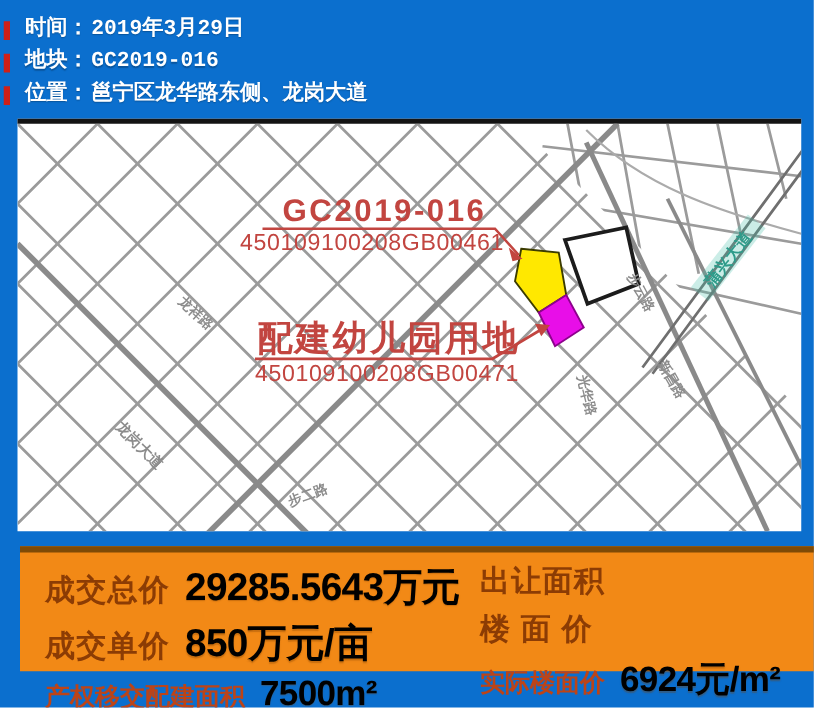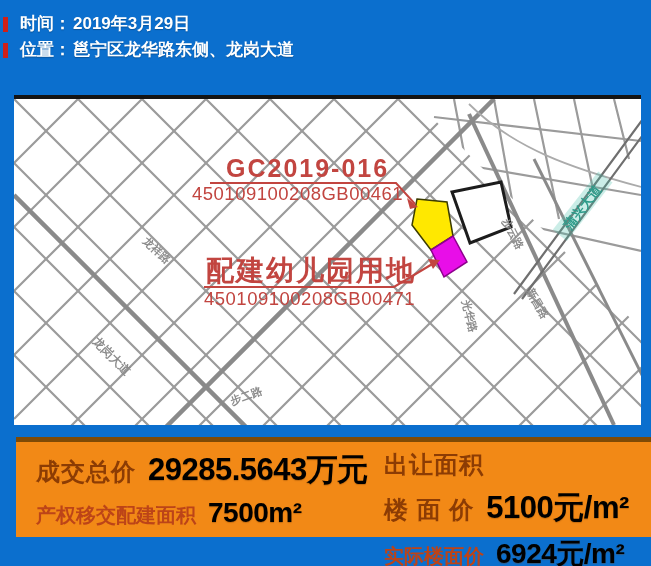--- a/index.html
+++ b/index.html
@@ -5,21 +5,21 @@
   html,body{margin:0;padding:0;}
   body{
     width:651px;height:566px;position:relative;overflow:hidden;
     background:#0b6fce;
     font-family:"Liberation Sans","DejaVu Sans",sans-serif;
   }
   
   .header{position:absolute;left:0;top:11px;right:0;}
   .header-row{position:relative;height:26px;line-height:26px;padding-left:20px;
     color:#ffffff;font-size:17px;font-weight:bold;white-space:nowrap;
-    text-shadow:0 1px 1px rgba(0,0,0,.25);}
+    text-shadow:0 1px 1px rgba(0,0,0,.25);font-family:Liberation Mono, monospace;}
   .tick{position:absolute;left:3px;top:6px;width:5px;height:15px;background:#cf2018;}
   .header-label{margin-right:2px;}
   
   .map-wrap{position:absolute;left:14px;top:95px;width:627px;height:330px;
     background:#ffffff;border-top:4px solid #141414;box-sizing:border-box;}
   .map-wrap svg{display:block;}
   
   .stats{position:absolute;left:16px;top:437px;width:651px;height:100px;
     background:#f28916;border-top:5px solid #7e4a06;box-sizing:border-box;}
   .col{position:absolute;top:7px;}
@@ -34,20 +34,24 @@
   .stat-row.redlabel .stat-label{color:#bc4418;}
   .col-right .stat-row{margin-bottom:6px;}
 </style>
 </head>
 <body>
 
 <div class="header">
   <div class="header-row">
     <span class="tick"></span>
     <span class="header-label">时间：</span><span>2019年3月29日</span>
+  </div>
+  <div class="header-row">
+    <span class="tick"></span>
+    <span class="header-label">地块：</span><span>GC2019-016</span>
   </div>
   <div class="header-row">
     <span class="tick"></span>
     <span class="header-label">位置：</span><span>邕宁区龙华路东侧、龙岗大道</span>
   </div>
 </div>
 
 <div class="map-wrap">
 <svg width="627" height="326" viewBox="0 0 627 326" xmlns="http://www.w3.org/2000/svg">
   <defs>
@@ -112,34 +116,35 @@
 </svg>
 </div>
 
 <div class="stats">
   <div class="col col-left">
     <div class="stat-row">
       <span class="stat-label">成交总价</span>
       <span class="stat-value">29285.5643万元</span>
     </div>
     <div class="stat-row">
+      <span class="stat-label">成交单价</span>
+      <span class="stat-value">850万元/亩</span>
     </div>
     <div class="stat-row small redlabel">
       <span class="stat-label">产权移交配建面积</span>
       <span class="stat-value">7500m²</span>
     </div>
 
   </div>
 
   <div class="col col-right">
     <div class="stat-row">
       <span class="stat-label">出让面积</span>
     </div>
     <div class="stat-row">
       <span class="stat-label">楼 面 价</span>
-      <span class="stat-value">5100元/m²</span>
     </div>
     <div class="stat-row small redlabel">
       <span class="stat-label">实际楼面价</span>
       <span class="stat-value">6924元/m²</span>
     </div>
   </div>
 </div>
 
 </body></html>

